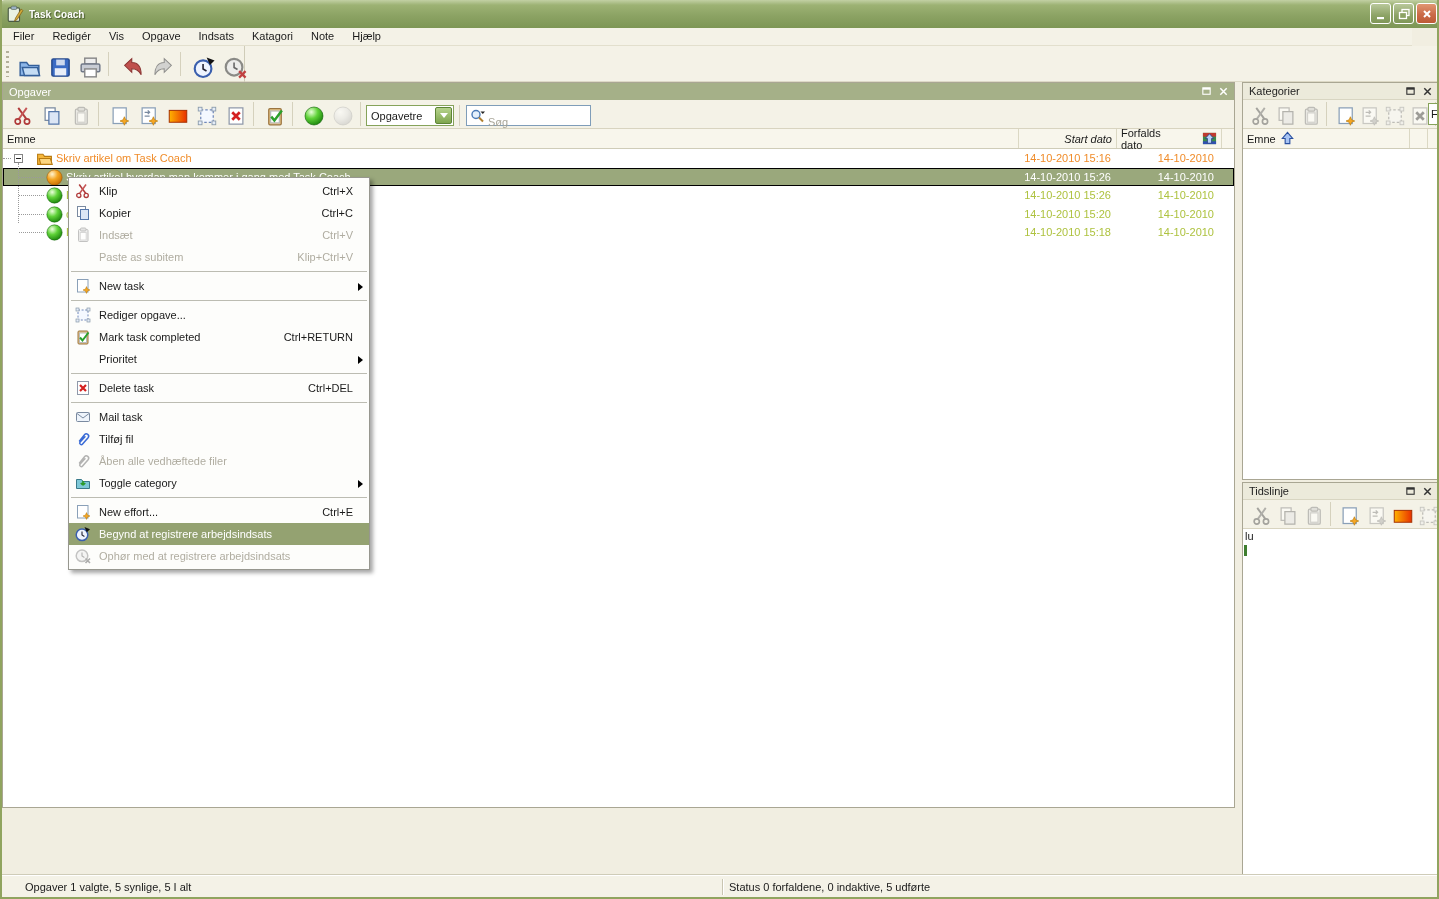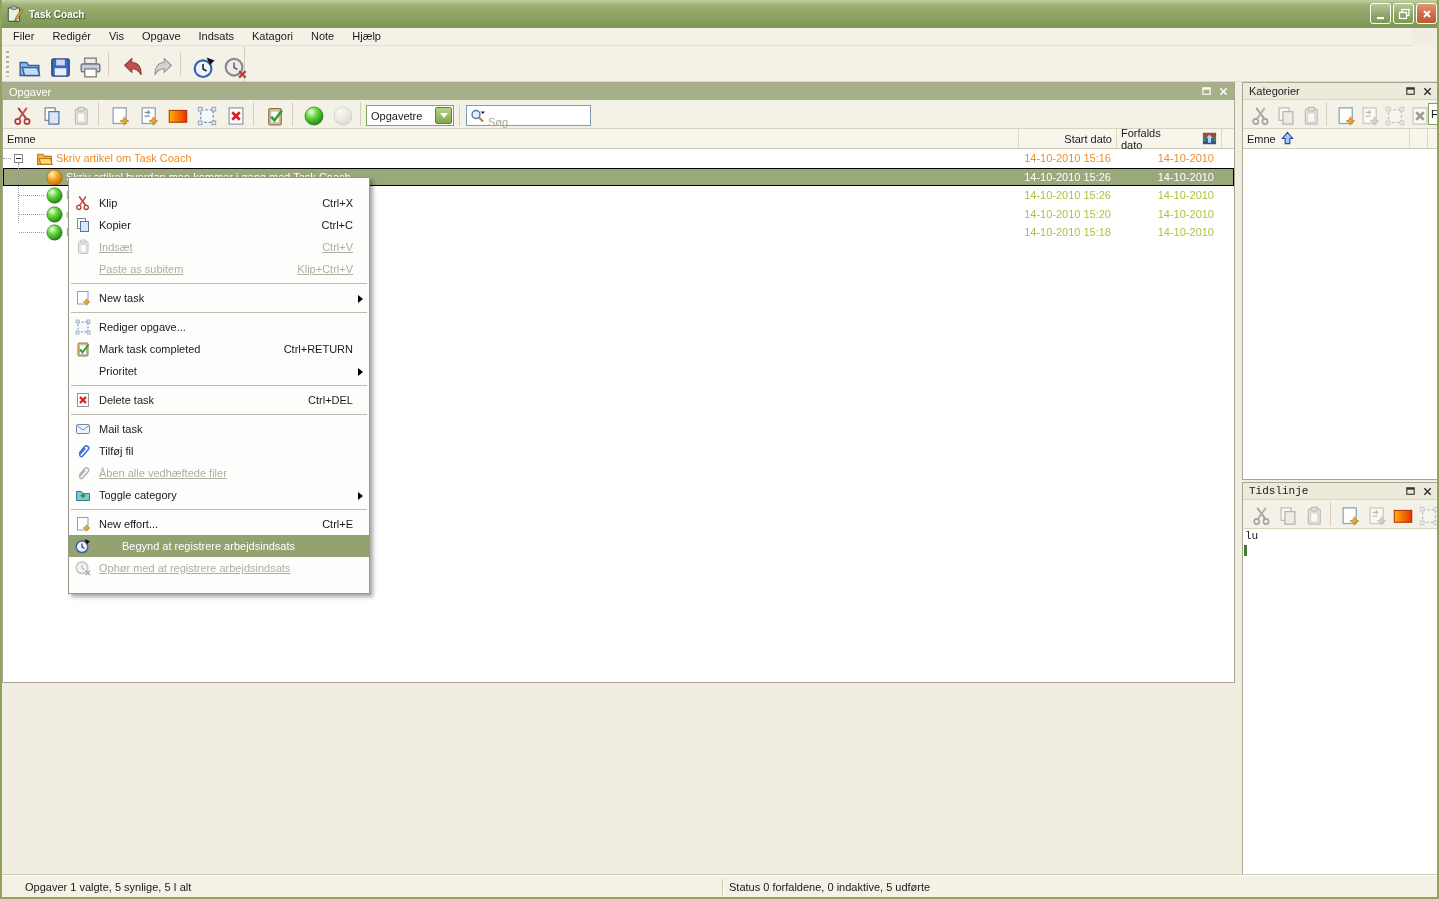--- a/index.html
+++ b/index.html
@@ -67,30 +67,30 @@
   .txt-white{color:#fff;}
   .expander{width:9px;height:9px;border:1px solid #848484;background:#fff;position:relative;flex:none;margin:0 3px;}
   .expander::after{content:'';position:absolute;left:1px;right:1px;top:3px;height:1px;background:#222;}
   .dots{border-top:1px dotted #9a9a9a;flex:none;height:0;}
   .tree-vline{position:absolute;left:15px;border-left:1px dotted #9a9a9a;width:0;}
   .tree-hstub{position:absolute;border-top:1px dotted #9a9a9a;height:0;}
   .t-row .icon.ball svg{width:17px;height:17px;}
   .t-row .icon.fold svg{width:17px;height:17px;}
   
   .cm{position:absolute;left:66px;top:177px;width:302px;background:#fdfdfb;
-    border:1px solid #97978f;box-shadow:3px 3px 4px rgba(0,0,0,.35);padding:14px 0;z-index:50;}
+    border:1px solid #97978f;box-shadow:3px 3px 4px rgba(0,0,0,.35);padding:2px 0;z-index:50;}
   .cm-item{height:22px;display:flex;align-items:center;padding:0 6px;position:relative;}
   .cm-icon{width:16px;height:16px;flex:none;margin-right:8px;line-height:0;}
   .cm-label{flex:1;white-space:nowrap;}
   .cm-short{margin-right:10px;color:#1a1a1a;}
   .cm-arrow{position:absolute;right:6px;top:8px;width:0;height:0;
     border-top:4px solid transparent;border-bottom:4px solid transparent;border-left:5px solid #000;}
   .cm-sep{height:1px;background:#bcbcb2;margin:3px 2px;}
-  .cm-item.hl{background:#94a271;color:#fff;gap:23px;}
-  .cm-item.dis{color:#b0ada1;text-decoration:underline;}
+  .cm-item.hl{background:#94a271;color:#fff;}
+  .cm-item.dis{color:#b0ada1;}
   .cm-item.dis .cm-short{color:#b0ada1;}
   
   .combo{position:absolute;left:363px;top:4px;width:88px;height:21px;background:#fff;
     border:1px solid #86a35a;display:flex;align-items:center;}
   .combo .cb-text{flex:1;padding-left:4px;}
   .combo .cb-btn{width:17px;height:17px;margin:1px;background:linear-gradient(180deg,#b6d38c,#7fa64e);
     border:1px solid #5e8437;border-radius:2px;display:flex;align-items:center;justify-content:center;}
   .cb-chev{width:0;height:0;border-left:4px solid transparent;border-right:4px solid transparent;border-top:5px solid #fff;}
   .tb-vr{position:absolute;left:456px;top:4px;width:1px;height:21px;background:#d5d1bd;}
   .searchbox{position:absolute;left:463px;top:4px;width:125px;height:21px;background:#fff;
@@ -198,21 +198,21 @@
         <span class="tb-btn">
           <span class="icon"><svg viewBox="0 0 16 16">
               <circle cx="7" cy="7.8" r="5.8" fill="#ececea" stroke="#8a8a86" stroke-width="1.5"></circle>
               <path d="M7 4.5 V8 L9.4 9.4" stroke="#666" stroke-width="1.1" fill="none"></path>
               <path d="M10.5 10.5 L15 15 M15 10.5 L10.5 15" stroke="#c04040" stroke-width="1.6"></path>
             </svg></span>
         </span>
       </div>
   </div>
 
-  <div class="panel" style="left:0;top:82px;width:1233px;height:601px;">
+  <div class="panel" style="left:0;top:82px;width:1233px;height:726px;">
     <div class="p-caption active">
       <span>Opgaver</span>
       <span class="p-capbtns">
         <span class="p-capbtn">
             <svg viewBox="0 0 12 12" width="11" height="11">
               <rect x="2" y="2" width="8" height="7" fill="none" stroke="#fff" stroke-width="1.2"></rect>
               <rect x="2" y="2" width="8" height="2" fill="#fff"></rect>
             </svg>
           </span>
         <span class="p-capbtn">
@@ -347,21 +347,21 @@
               <path d="M9 9.5 L13 13.5" stroke="#b08030" stroke-width="2"></path>
               <path d="M10.5 3.5 h4.5 l-2.2 2.6 Z" fill="#222"></path>
             </svg></span>
         <input placeholder="Søg" style="">
       </span>
     </div>
     <div class="colheader" style="position:absolute;left:0;top:46px;width:100%;">
       <span class="colcell" style="flex:1;">
           <span>Emne</span>
         </span>
-      <span class="colcell" style="width:98px;justify-content:flex-end;">
+      <span class="colcell" style="width:98px;justify-content:flex-end;font-style:italic;">
           <span>Start dato</span>
         </span>
       <span class="colcell" style="width:105px;justify-content:flex-end;gap:36px;">
         <span>Forfalds dato</span>
         <span class="icon" style="margin-left:3px;"><svg viewBox="0 0 16 16">
               <rect x="1" y="2" width="14" height="12" fill="#3a8a4a"></rect>
               <rect x="1" y="2" width="14" height="4" fill="#c03a30"></rect>
               <rect x="1" y="11" width="14" height="3" fill="#3050b0"></rect>
               <path d="M8 3 L12.5 8 H10.2 V13 H5.8 V8 H3.5 Z" fill="#b8d0f8" stroke="#203a80" stroke-width=".8"></path>
             </svg></span>
@@ -675,21 +675,21 @@
         <span class="icon" style="margin-left:4px;"><svg viewBox="0 0 16 16">
               <path d="M8 1.5 L13.5 8 H10.5 V13.5 H5.5 V8 H2.5 Z" fill="#a8c4f4" stroke="#2a50a0" stroke-width="1.2"></path>
             </svg></span>
         <span class="hdr-div" style="right:28px;"></span>
         <span class="hdr-div" style="right:10px;"></span>
       </span>
     </div>
     <div style="position:absolute;left:0;top:66px;right:0;bottom:0;background:#fff;"></div>
   </div>
 
-  <div class="panel" style="left:1240px;top:482px;width:197px;height:393px;font-family:Liberation Mono, monospace;">
+  <div class="panel" style="left:1240px;top:482px;width:197px;height:393px;">
     <div class="p-caption inactive">
       <span>Tidslinje</span>
       <span class="p-capbtns">
         <span class="p-capbtn">
             <svg viewBox="0 0 12 12" width="11" height="11">
               <rect x="2" y="2" width="8" height="7" fill="none" stroke="#333" stroke-width="1.2"></rect>
               <rect x="2" y="2" width="8" height="2" fill="#333"></rect>
             </svg>
           </span>
         <span class="p-capbtn">

